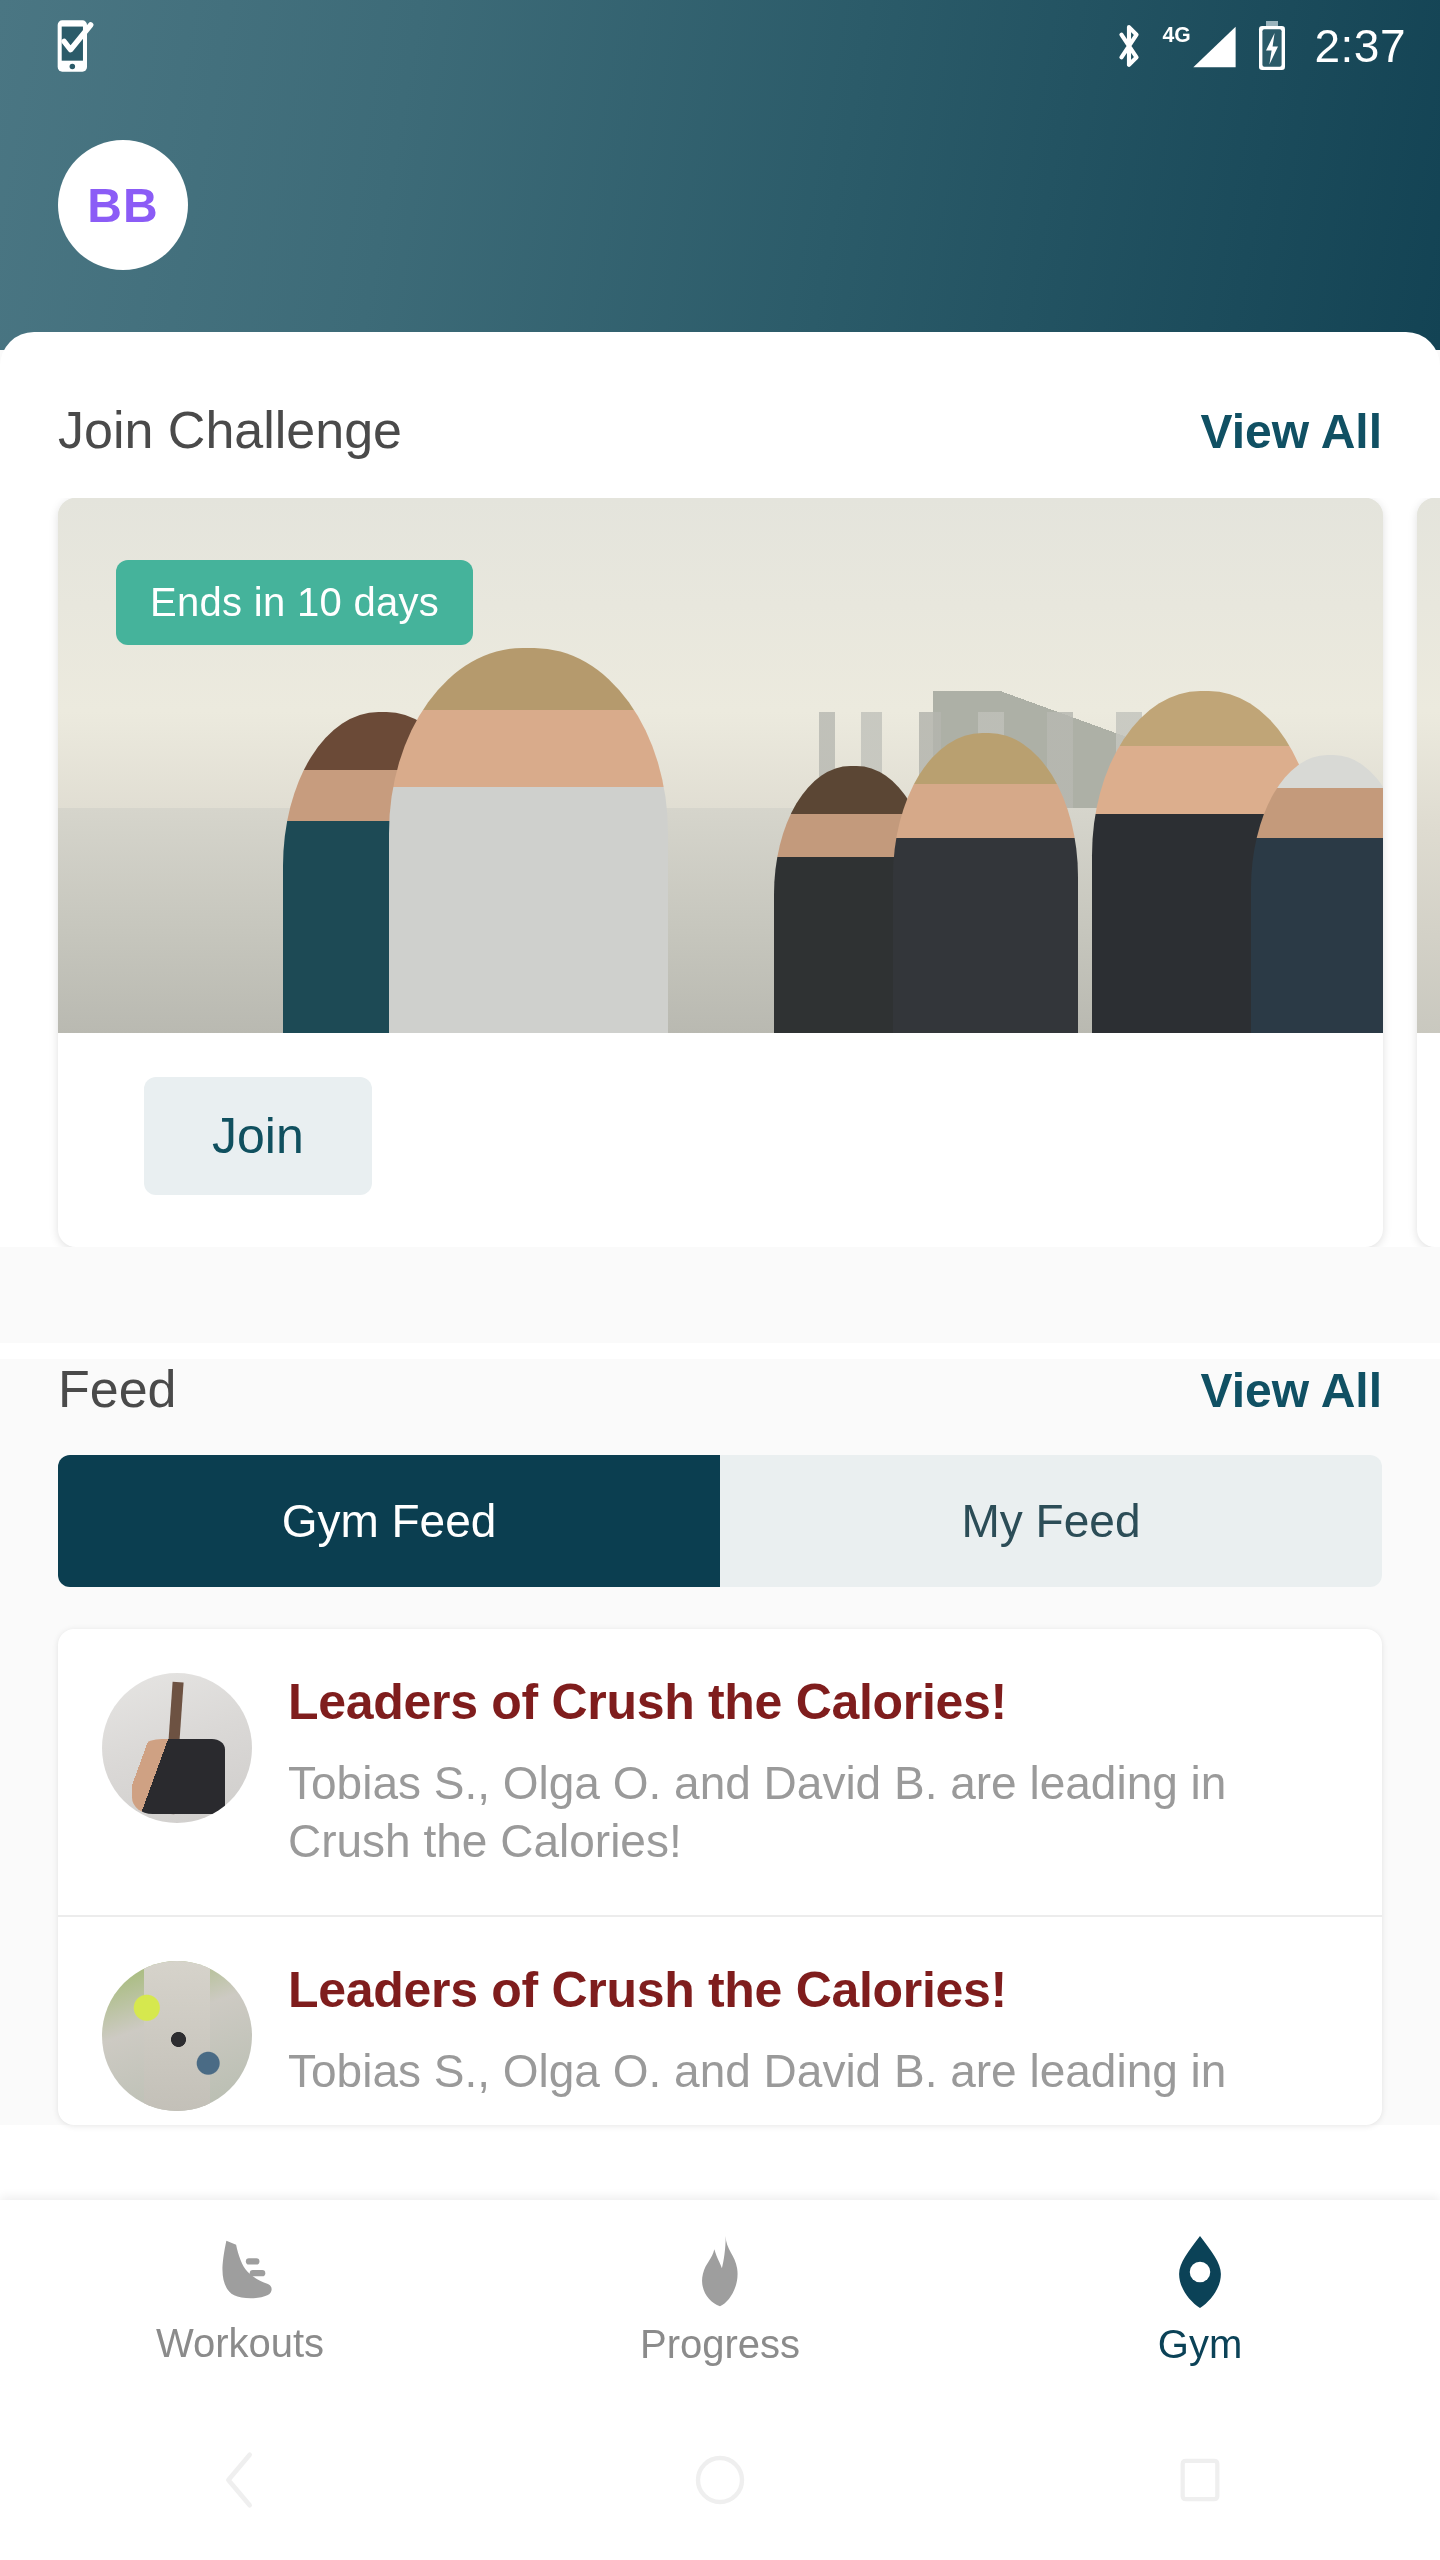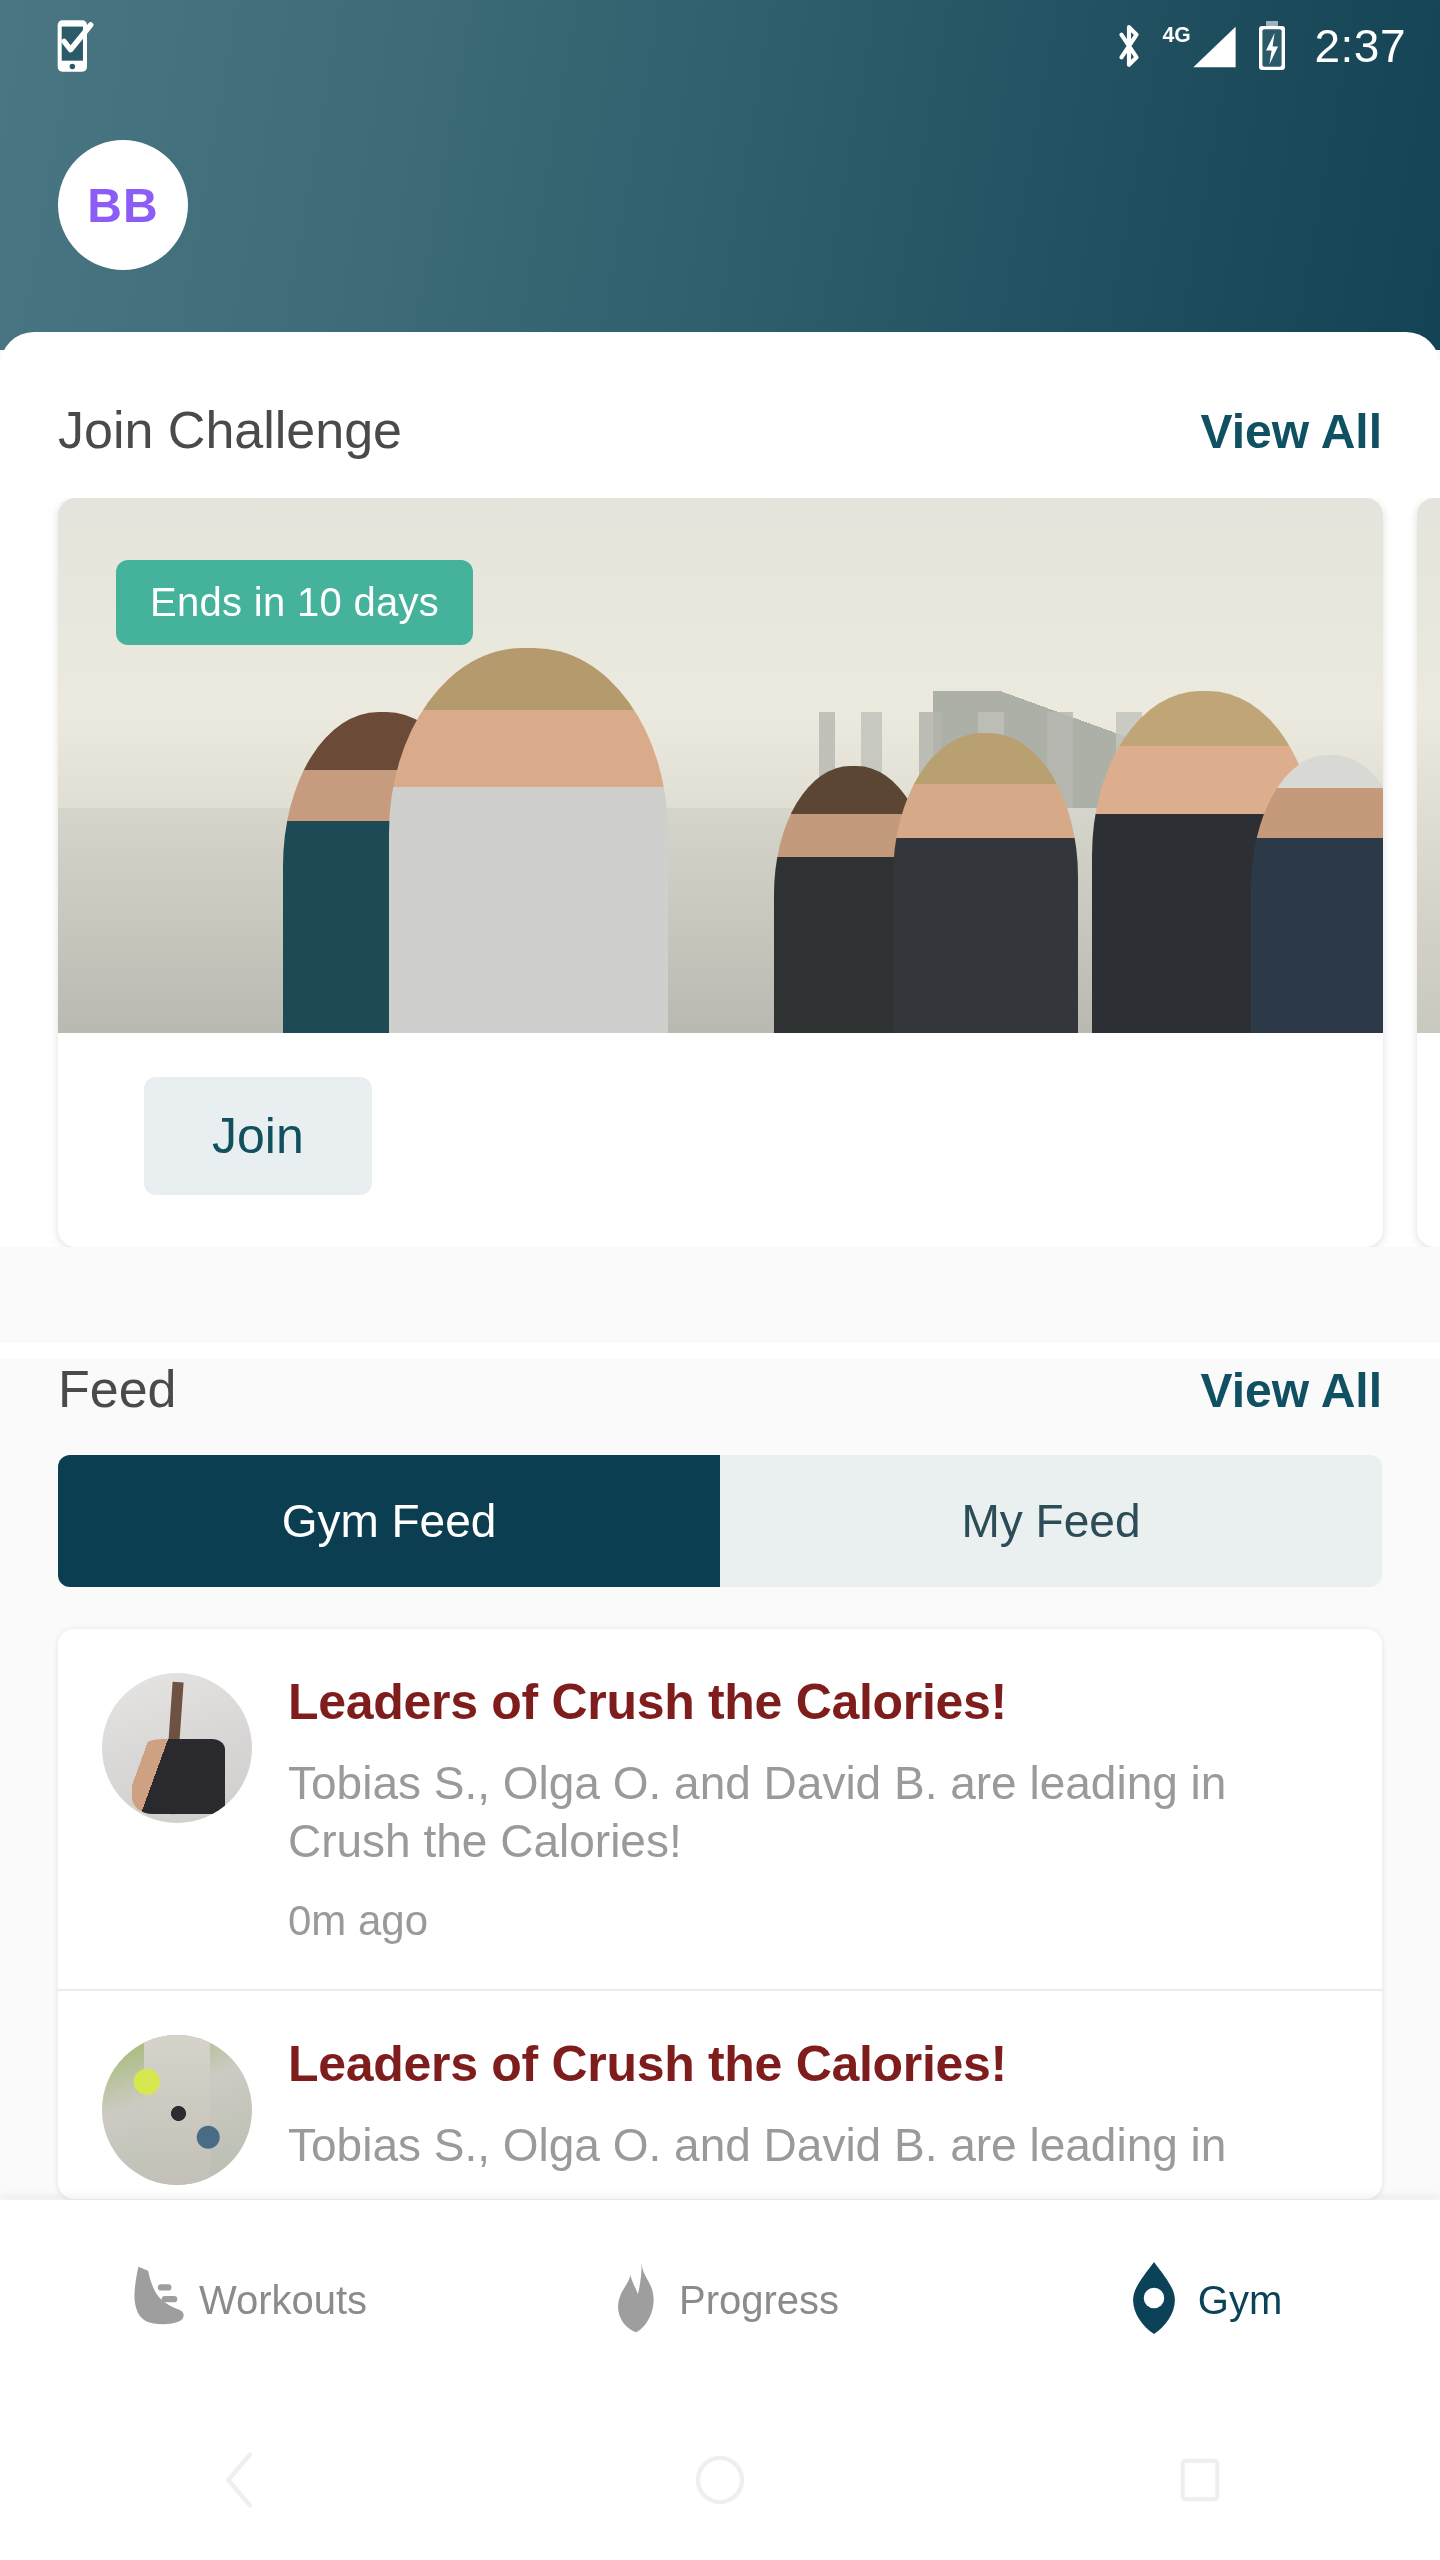--- a/index.html
+++ b/index.html
@@ -172,21 +172,21 @@
   .feed-time { font-size:42px; color:#9a9a9a; margin-top:26px; }
   .feed-item.cut { overflow:hidden; max-height:210px; }
 
   
   .bottom-nav {
     position:absolute; left:0; bottom:160px; width:1440px; height:200px;
     background:#ffffff; display:flex; align-items:center;
     box-shadow:0 -3px 10px rgba(0,0,0,0.07);
   }
   .nav-item {
-    flex:1; display:flex; flex-direction:row;
+    flex:1; display:flex; flex-direction:column;
     align-items:center; justify-content:center; gap:8px; cursor:pointer;
   }
   .nav-label { font-size:40px; color:#8b8b8b; }
   .nav-item.active .nav-label { color:#0b4257; }
 
   .sysnav {
     position:absolute; left:0; bottom:0; width:1440px; height:160px;
     background:#ffffff; display:flex; align-items:center;
   }
   .sys-btn { flex:1; display:flex; align-items:center; justify-content:center; cursor:pointer; }
@@ -290,21 +290,20 @@
         <div class="tab inactive">My Feed</div>
       </div>
 
       <div class="feed-list">
 
         <div class="feed-item">
           <div class="feed-avatar fa-yoga"></div>
           <div class="feed-texts">
             <div class="feed-title">Leaders of Crush the Calories!</div>
             <div class="feed-desc">Tobias S., Olga O. and David B. are leading in Crush the Calories!</div>
-            <div class="feed-time">0m ago</div>
           </div>
         </div>
 
         <div class="feed-item cut">
           <div class="feed-avatar fa-run"></div>
           <div class="feed-texts">
             <div class="feed-title">Leaders of Crush the Calories!</div>
             <div class="feed-desc">Tobias S., Olga O. and David B. are leading in</div>
           </div>
         </div>

